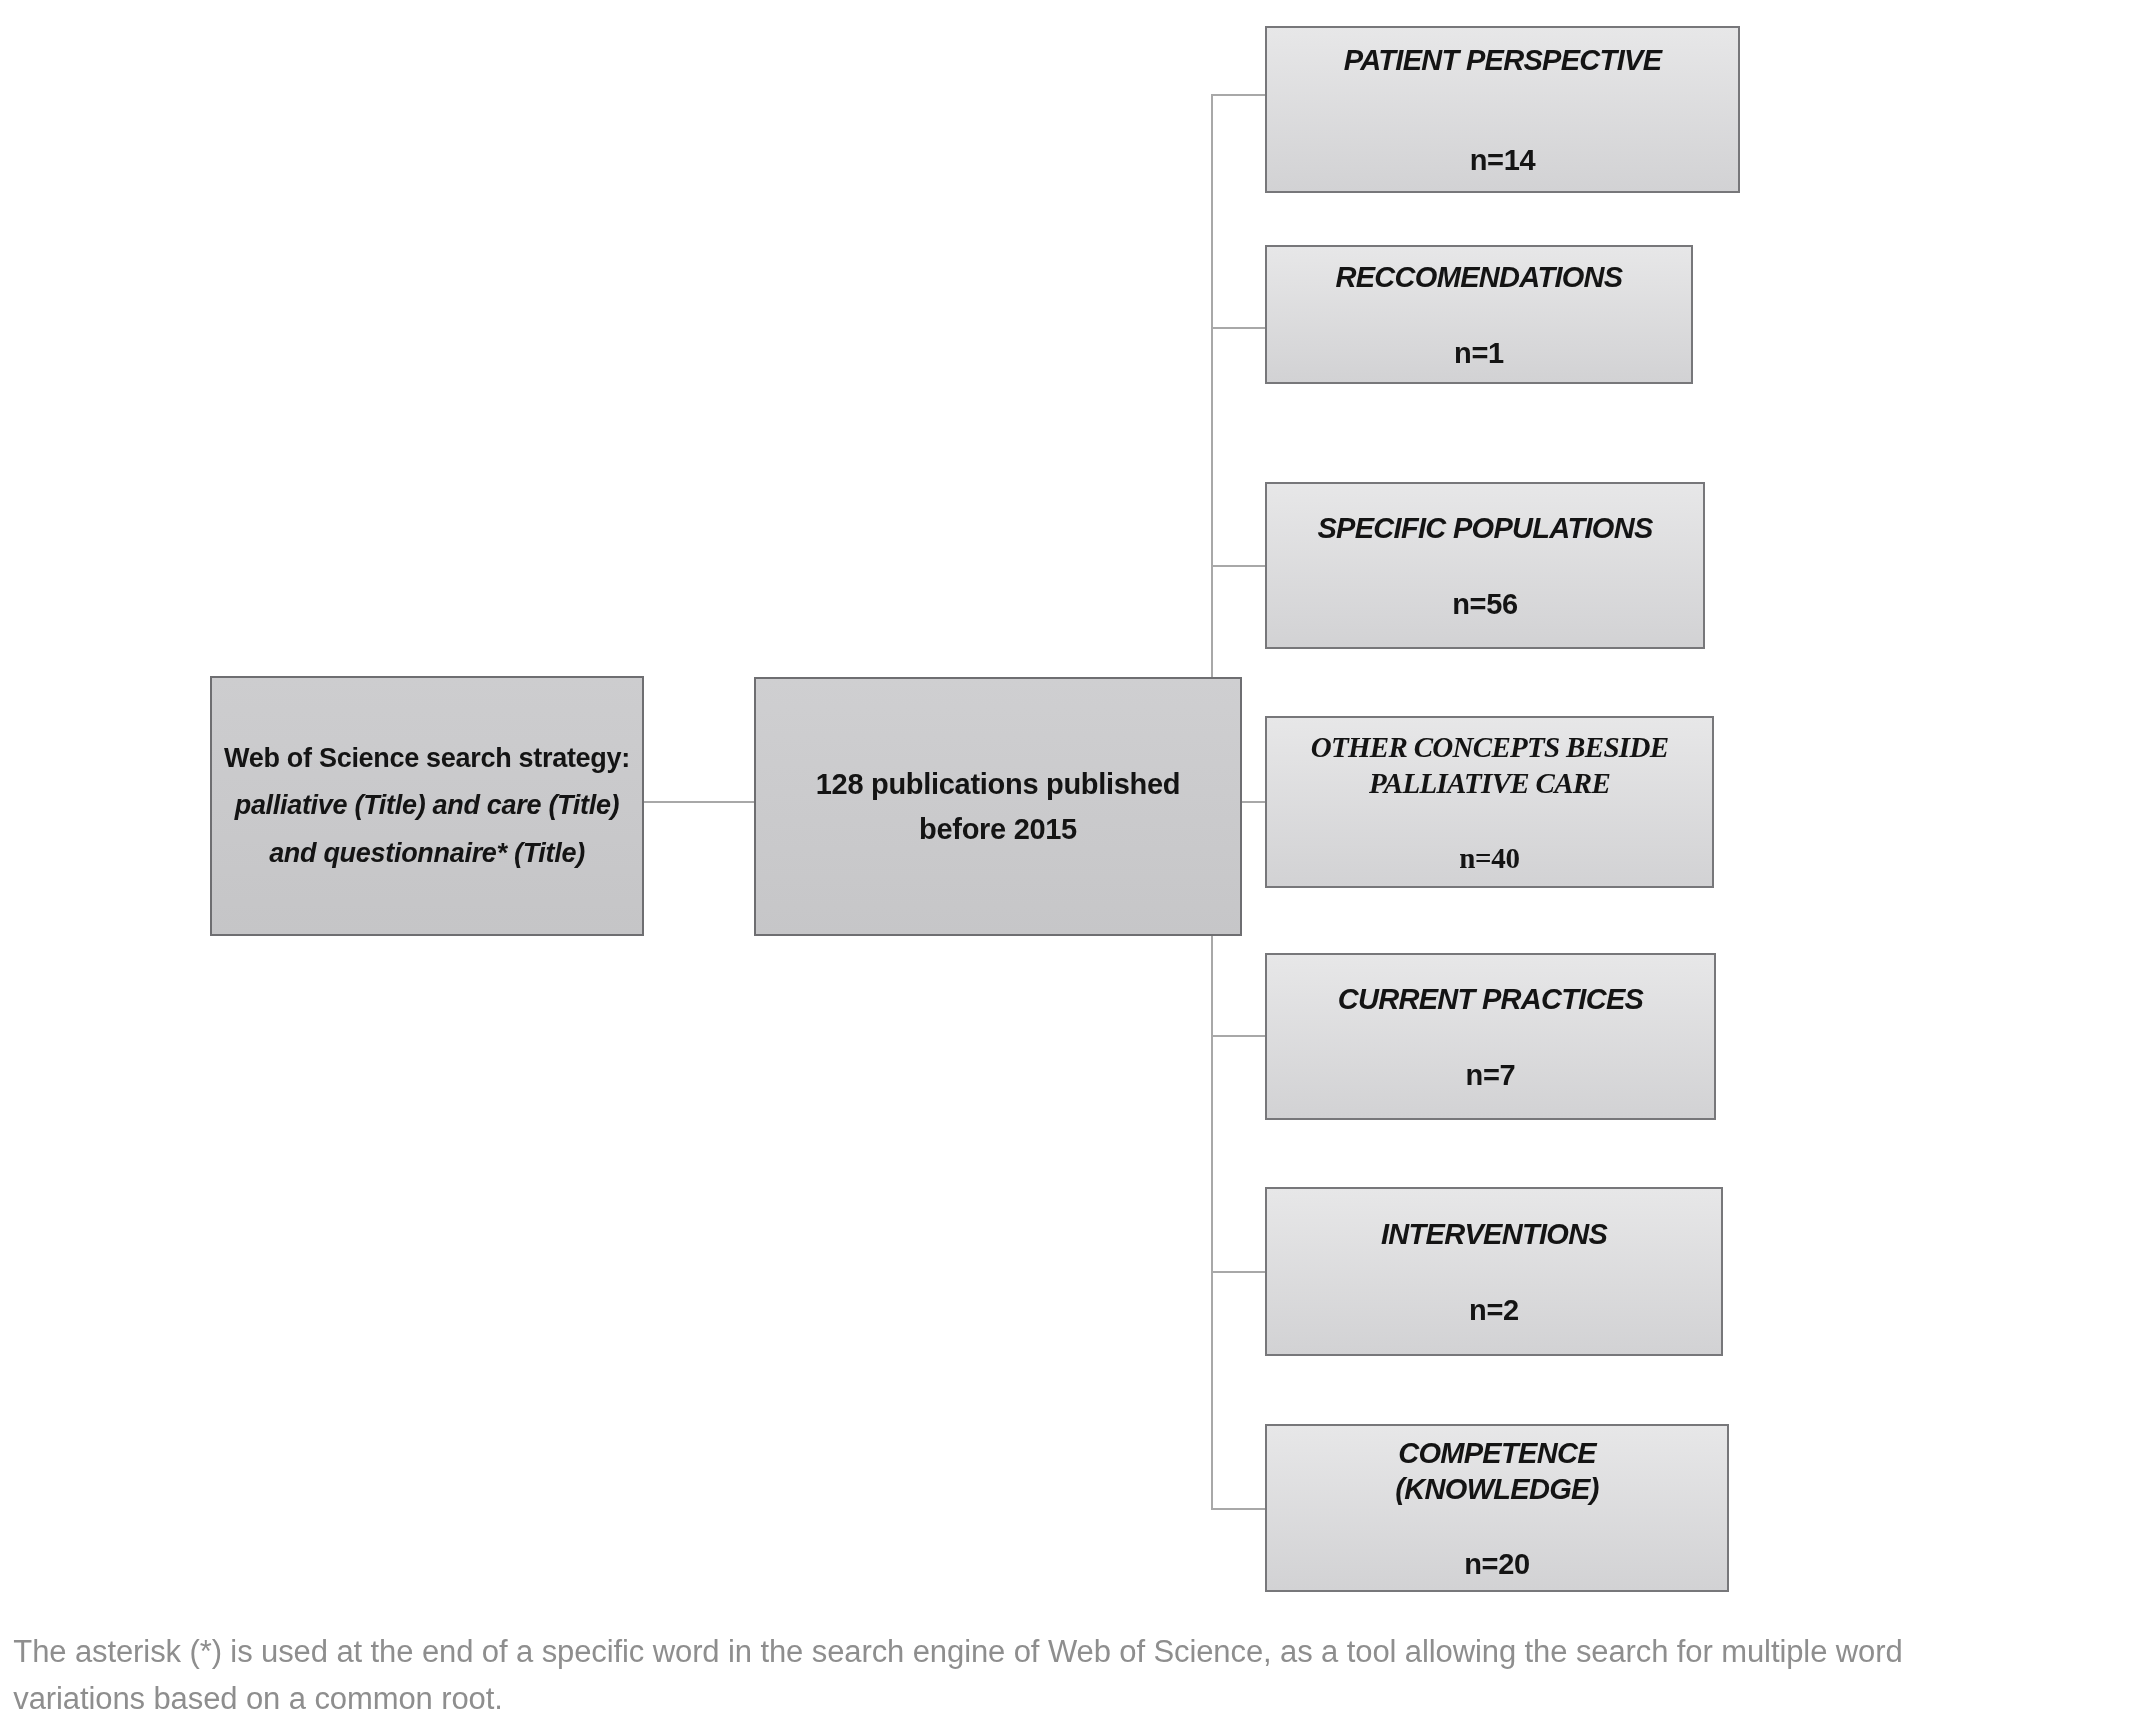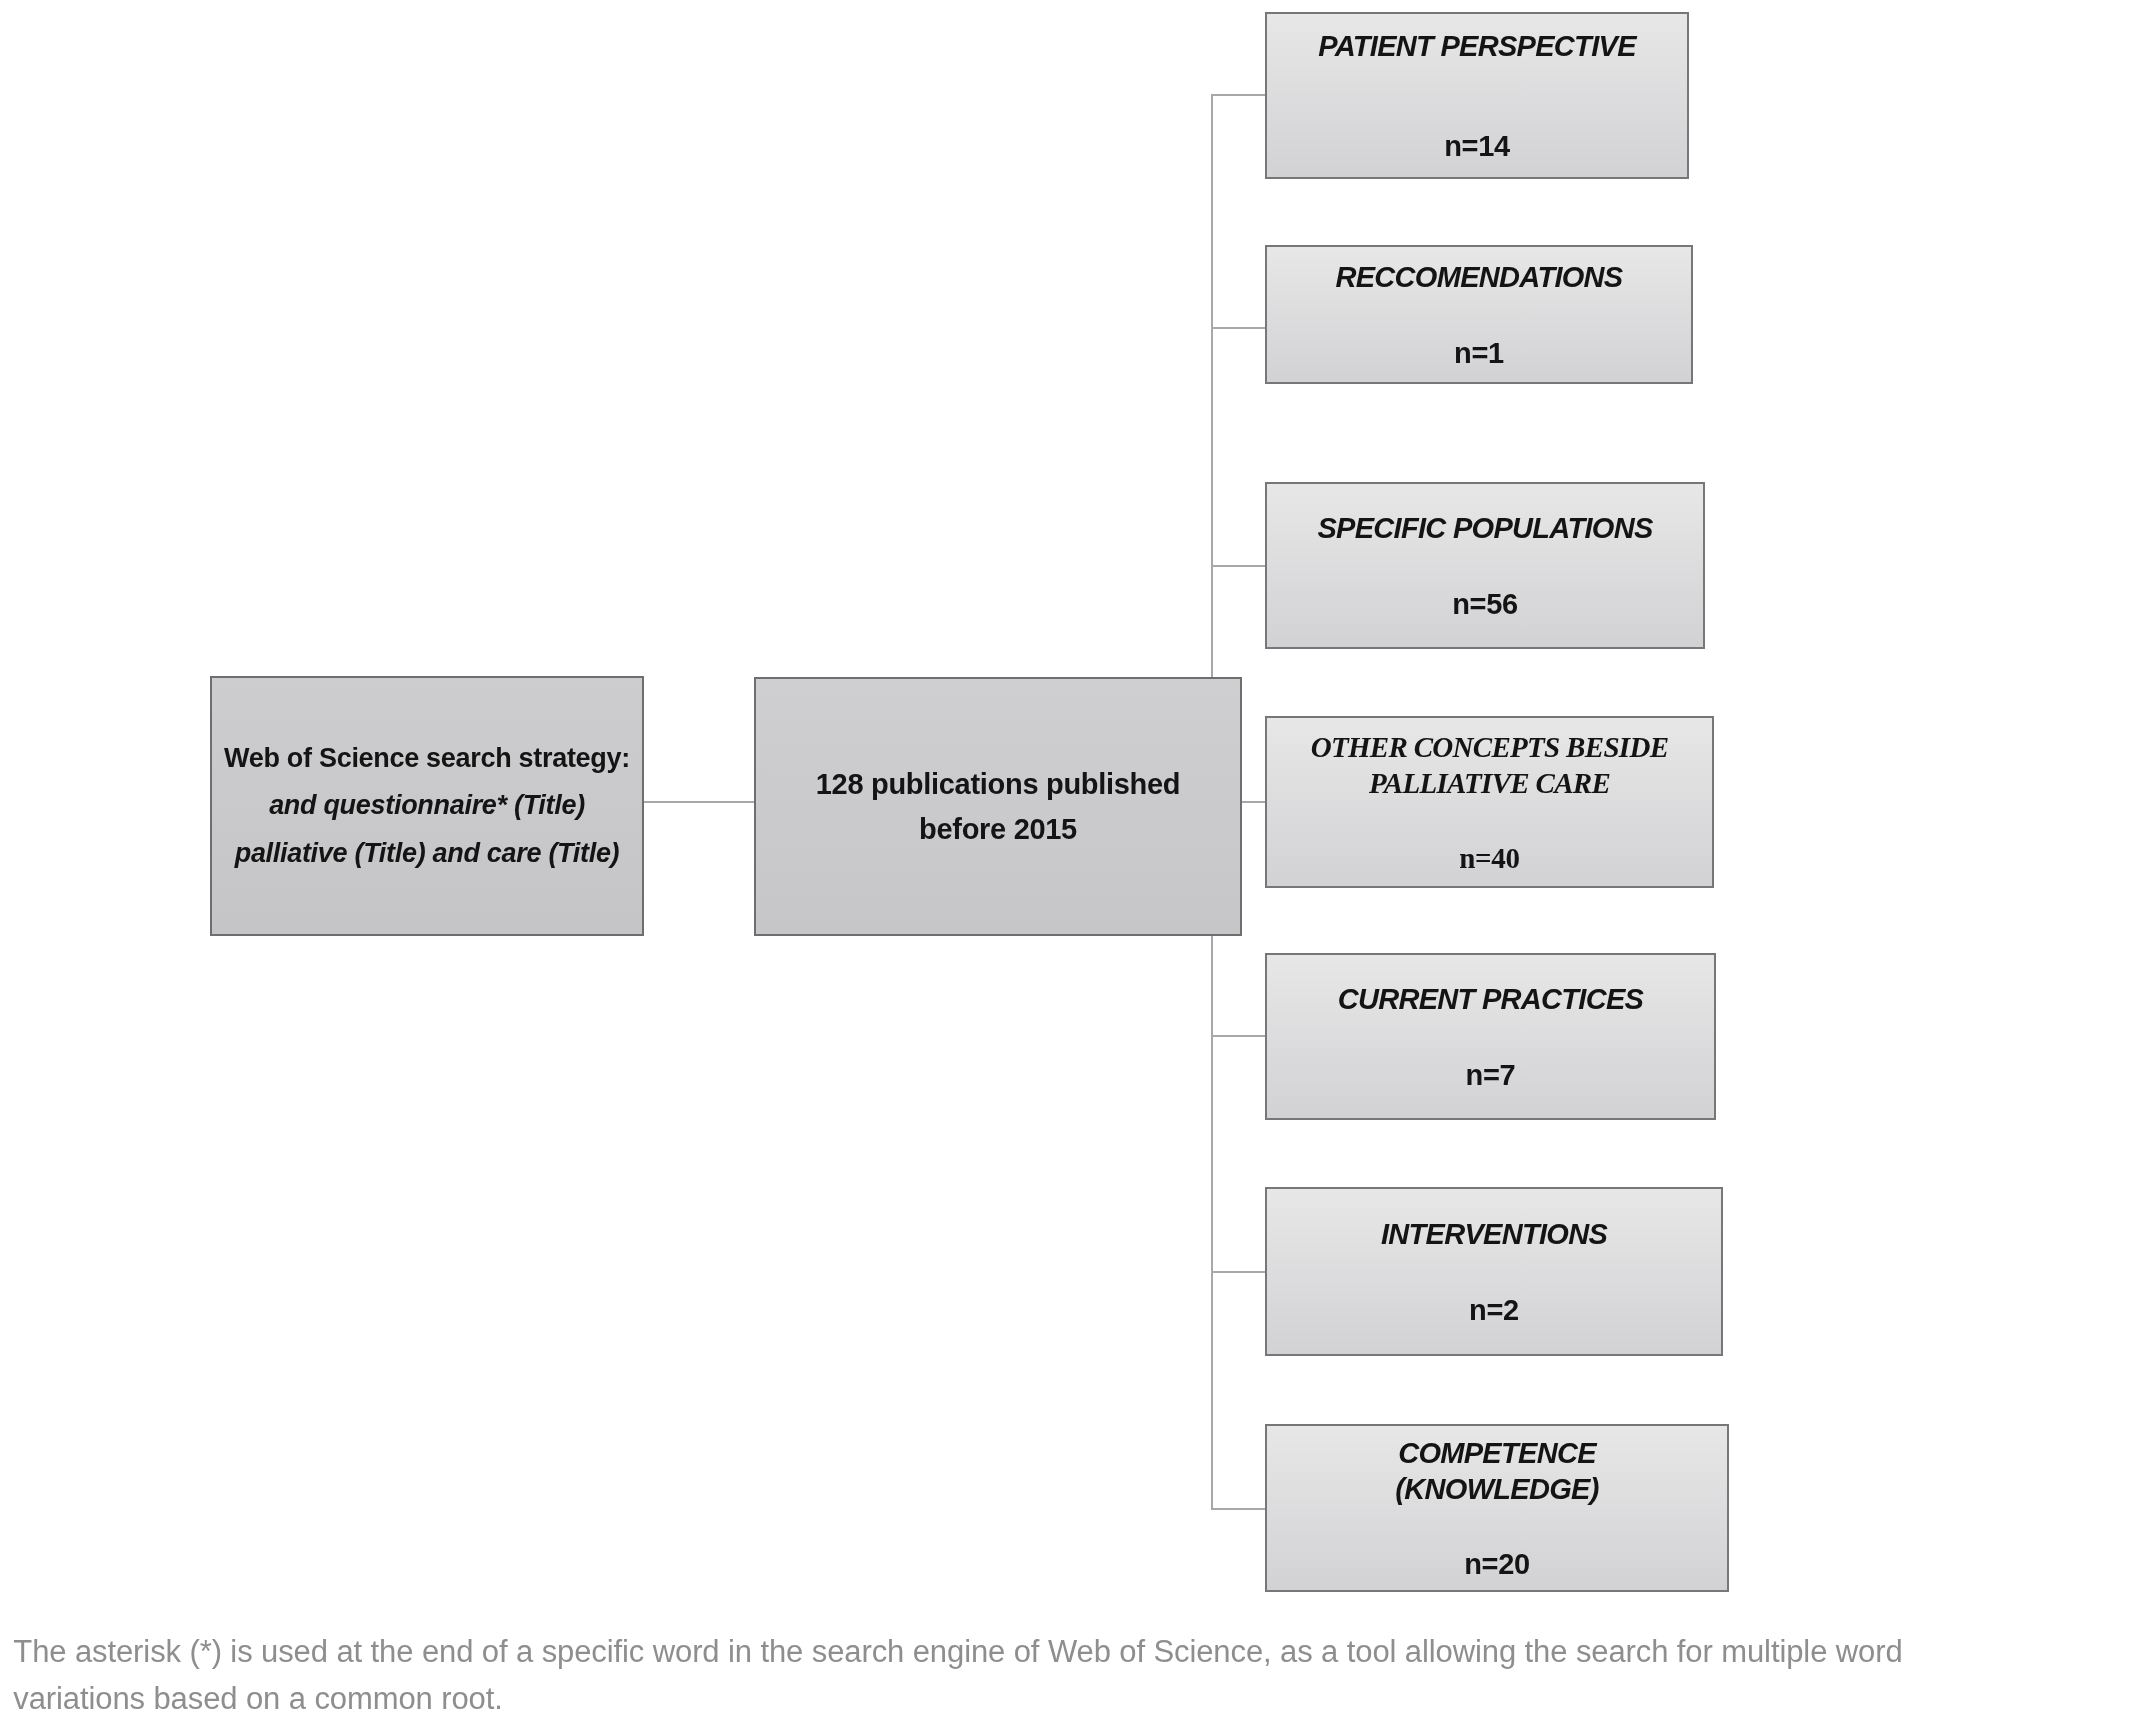--- a/index.html
+++ b/index.html
@@ -67,21 +67,21 @@
     font-weight: bold;
     line-height: 1.55;
     letter-spacing: -0.3px;
   }
 
   .cat-box {
     left: 1265px;
     background: linear-gradient(#e7e7e8, #d2d2d4);
     border: 2px solid #77777a;
   }
-  .cat1 { top: 12px;   width: 424px; height: 167px; gap: 25px; }
+  .cat1 { top: 26px;   width: 475px; height: 167px; gap: 25px; }
   .cat2 { top: 245px;  width: 428px; height: 139px; }
   .cat3 { top: 482px;  width: 440px; height: 167px; }
   .cat4 { top: 716px; width: 449px; height: 172px; font-family: Liberation Serif, serif; }
   .cat5 { top: 953px; width: 451px; height: 167px; }
   .cat6 { top: 1187px; width: 458px; height: 169px; }
   .cat7 { top: 1424px; width: 464px; height: 168px; }
 
   .cat-label {
     font-size: 29px;
     font-weight: bold;
@@ -120,22 +120,22 @@
   <div class="hline branch branch-0"></div>
   <div class="hline branch branch-1"></div>
   <div class="hline branch branch-2"></div>
   <div class="hline branch branch-3"></div>
   <div class="hline branch branch-4"></div>
   <div class="hline branch branch-5"></div>
   <div class="hline branch branch-6"></div>
 
   <div class="box root-box">
     <div>Web of Science search strategy:</div>
+    <div class="it">palliative (Title) and care (Title)</div>
     <div class="it">and questionnaire* (Title)</div>
-    <div class="it">palliative (Title) and care (Title)</div>
   </div>
 
   <div class="box results-box">
     <div>128 publications published</div>
     <div>before 2015</div>
   </div>
 
   <div class="box cat-box cat1">
     <div class="cat-label">PATIENT PERSPECTIVE</div>
     <div class="cat-count">n=14</div>

